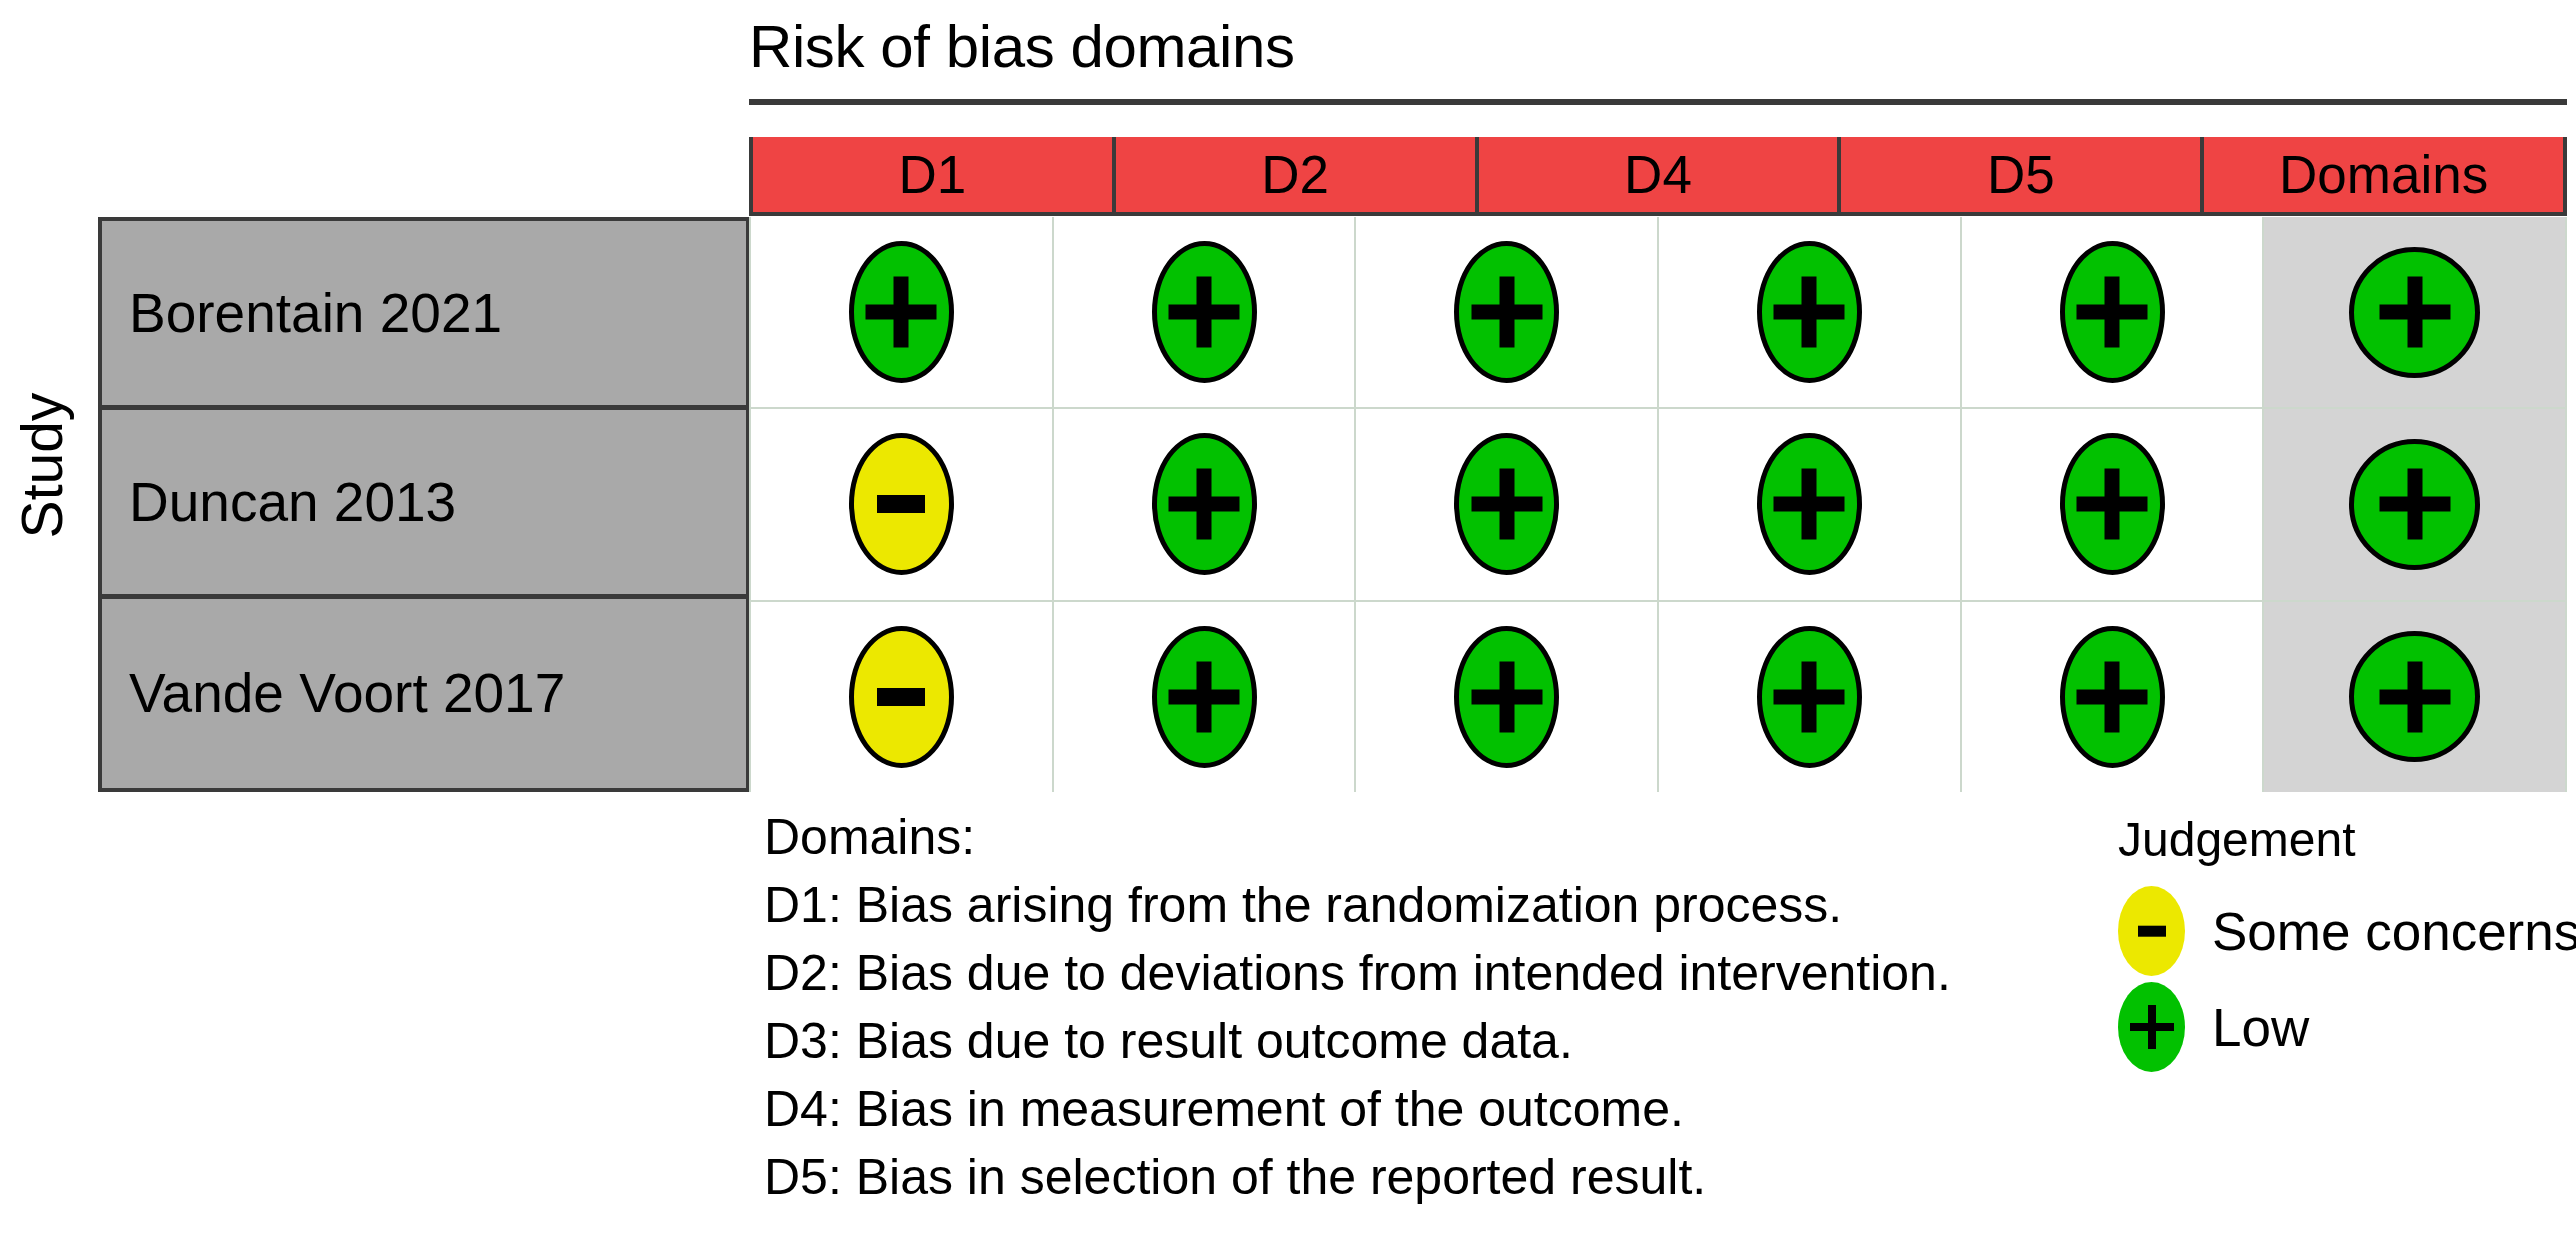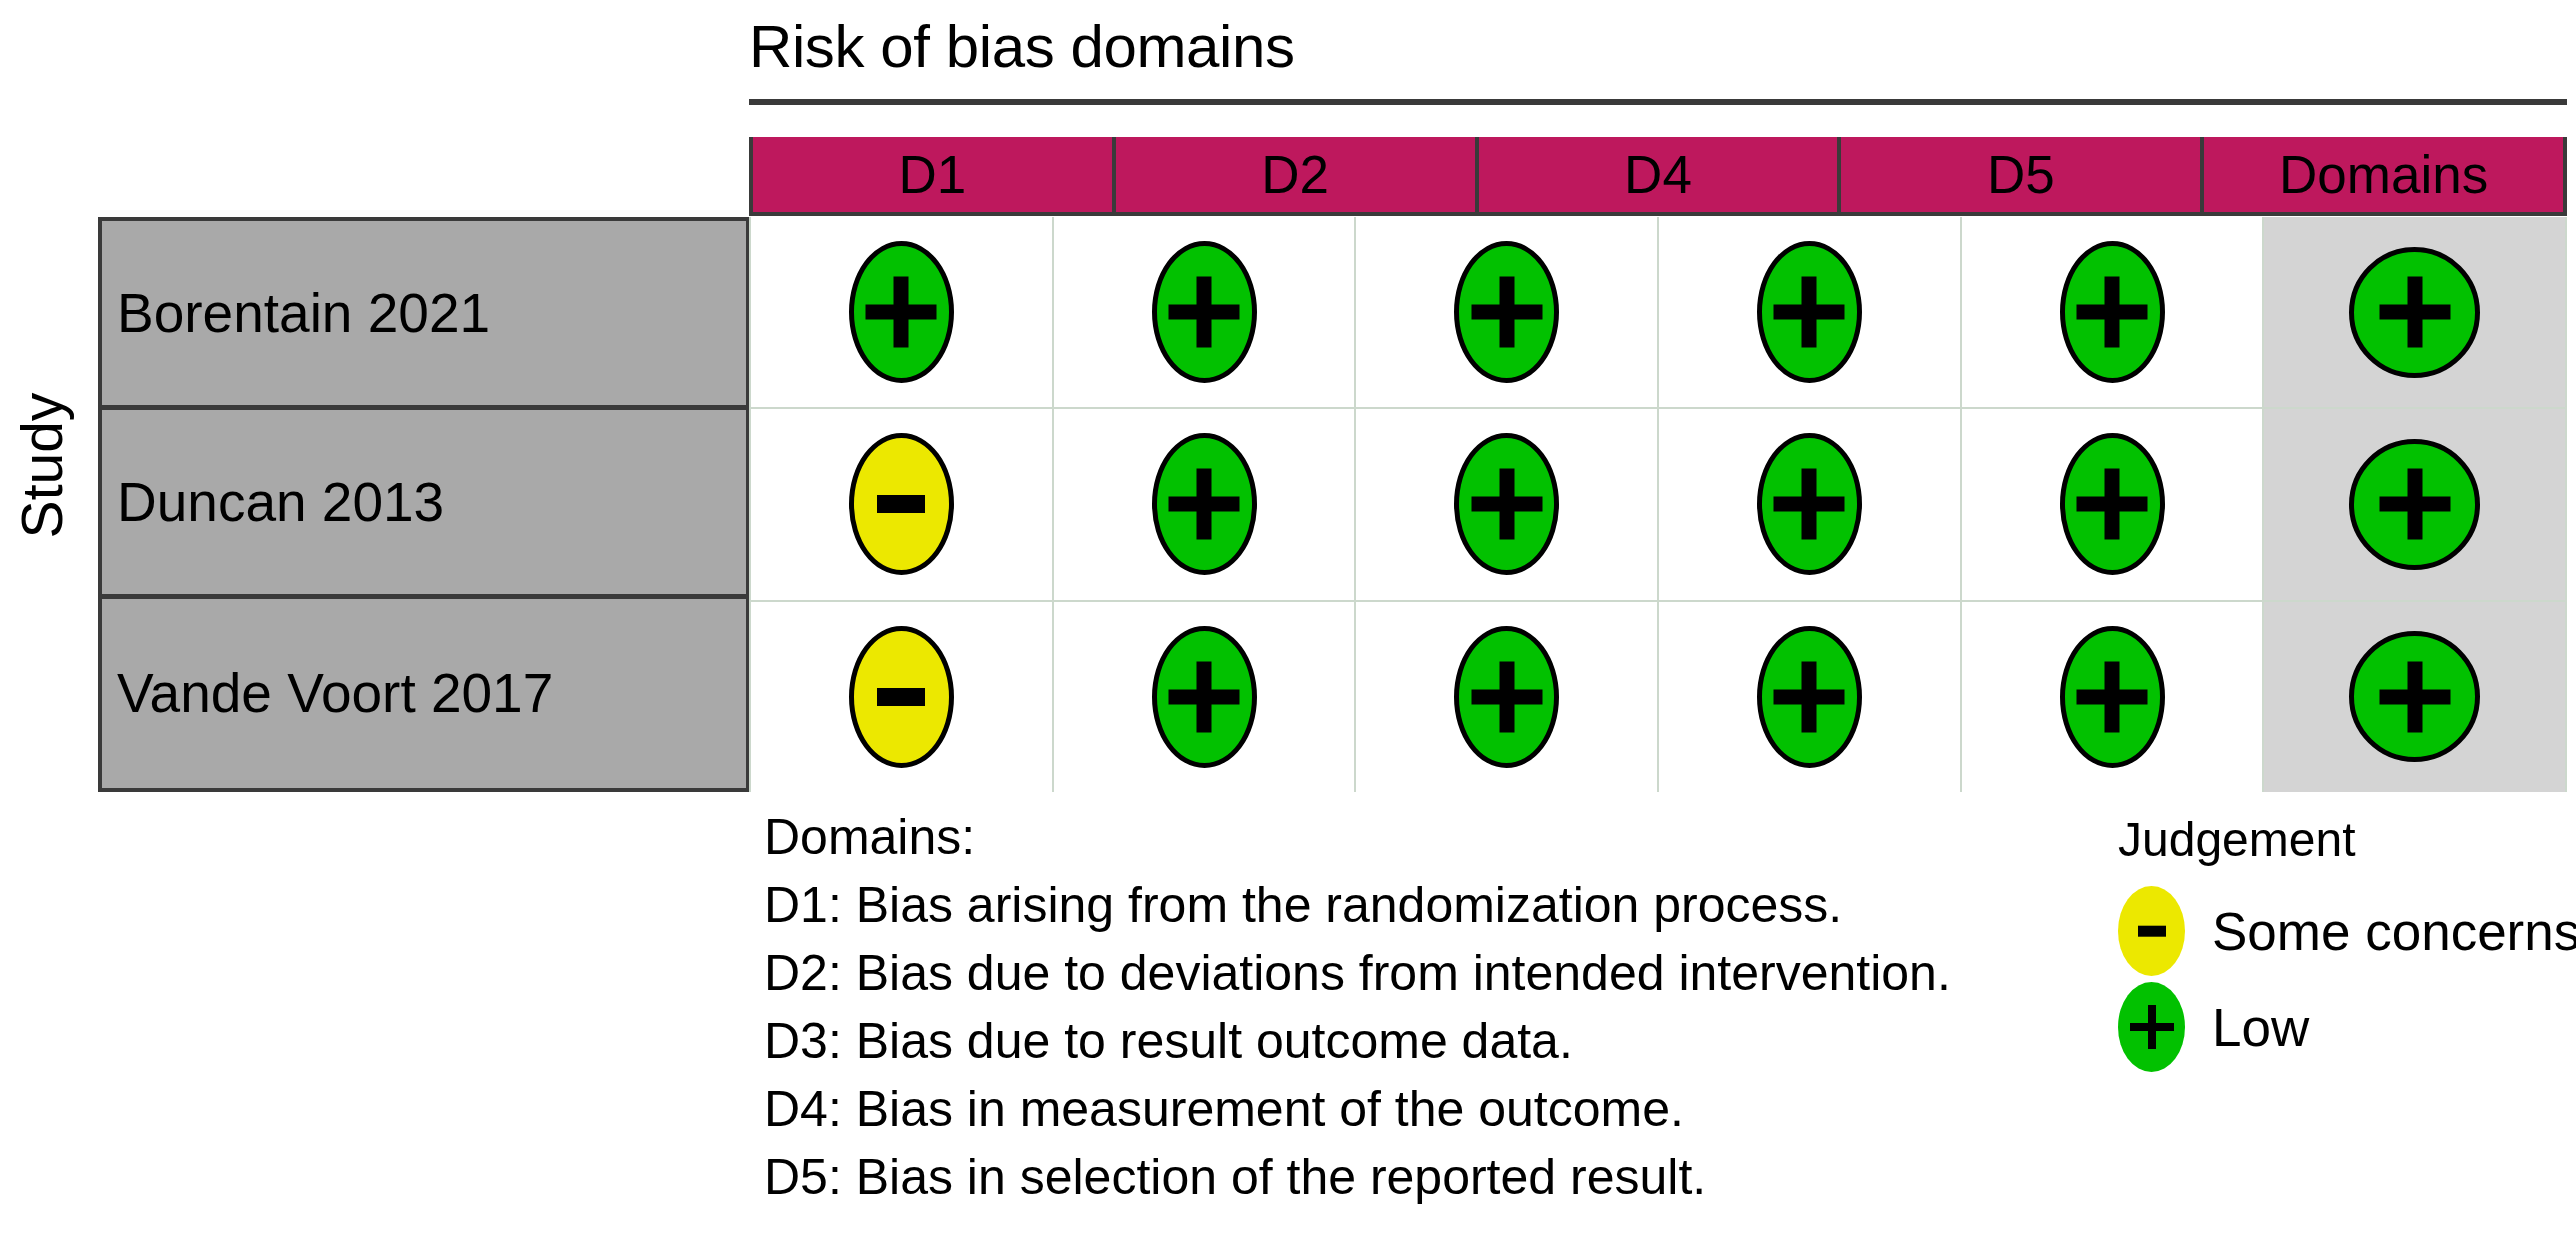--- a/index.html
+++ b/index.html
@@ -57,21 +57,21 @@
     left: 749px;
     top: 99px;
     width: 1818px;
     height: 117px;
     display: flex;
     border-top: 6.2px solid #3a3a3a;
     box-sizing: border-box;
   }
   .header-cell {
     flex: 1 1 0;
-    background: #be185d;
+    background: #ef4444;
     border-right: 4.4px solid #3a3a3a;
     border-bottom: 4.4px solid #3a3a3a;
     box-sizing: border-box;
     display: flex;
     align-items: center;
     justify-content: center;
     font-size: 53px;
     white-space: nowrap;
     margin-top: 32px;
   }
@@ -87,21 +87,21 @@
     height: 575px;
     border: 4.4px solid #3a3a3a;
     box-sizing: border-box;
     background: #a9a9a9;
   }
   .study-cell {
     height: 33.3333%;
     box-sizing: border-box;
     display: flex;
     align-items: center;
-    padding-left: 15px;
+    padding-left: 27px;
     font-size: 55px;
     background: #a9a9a9;
     border-bottom: 5.3px solid #3a3a3a;
     white-space: nowrap;
   }
   .study-cell:last-child { border-bottom: none; }
 
   
   .body-grid {
     position: absolute;

